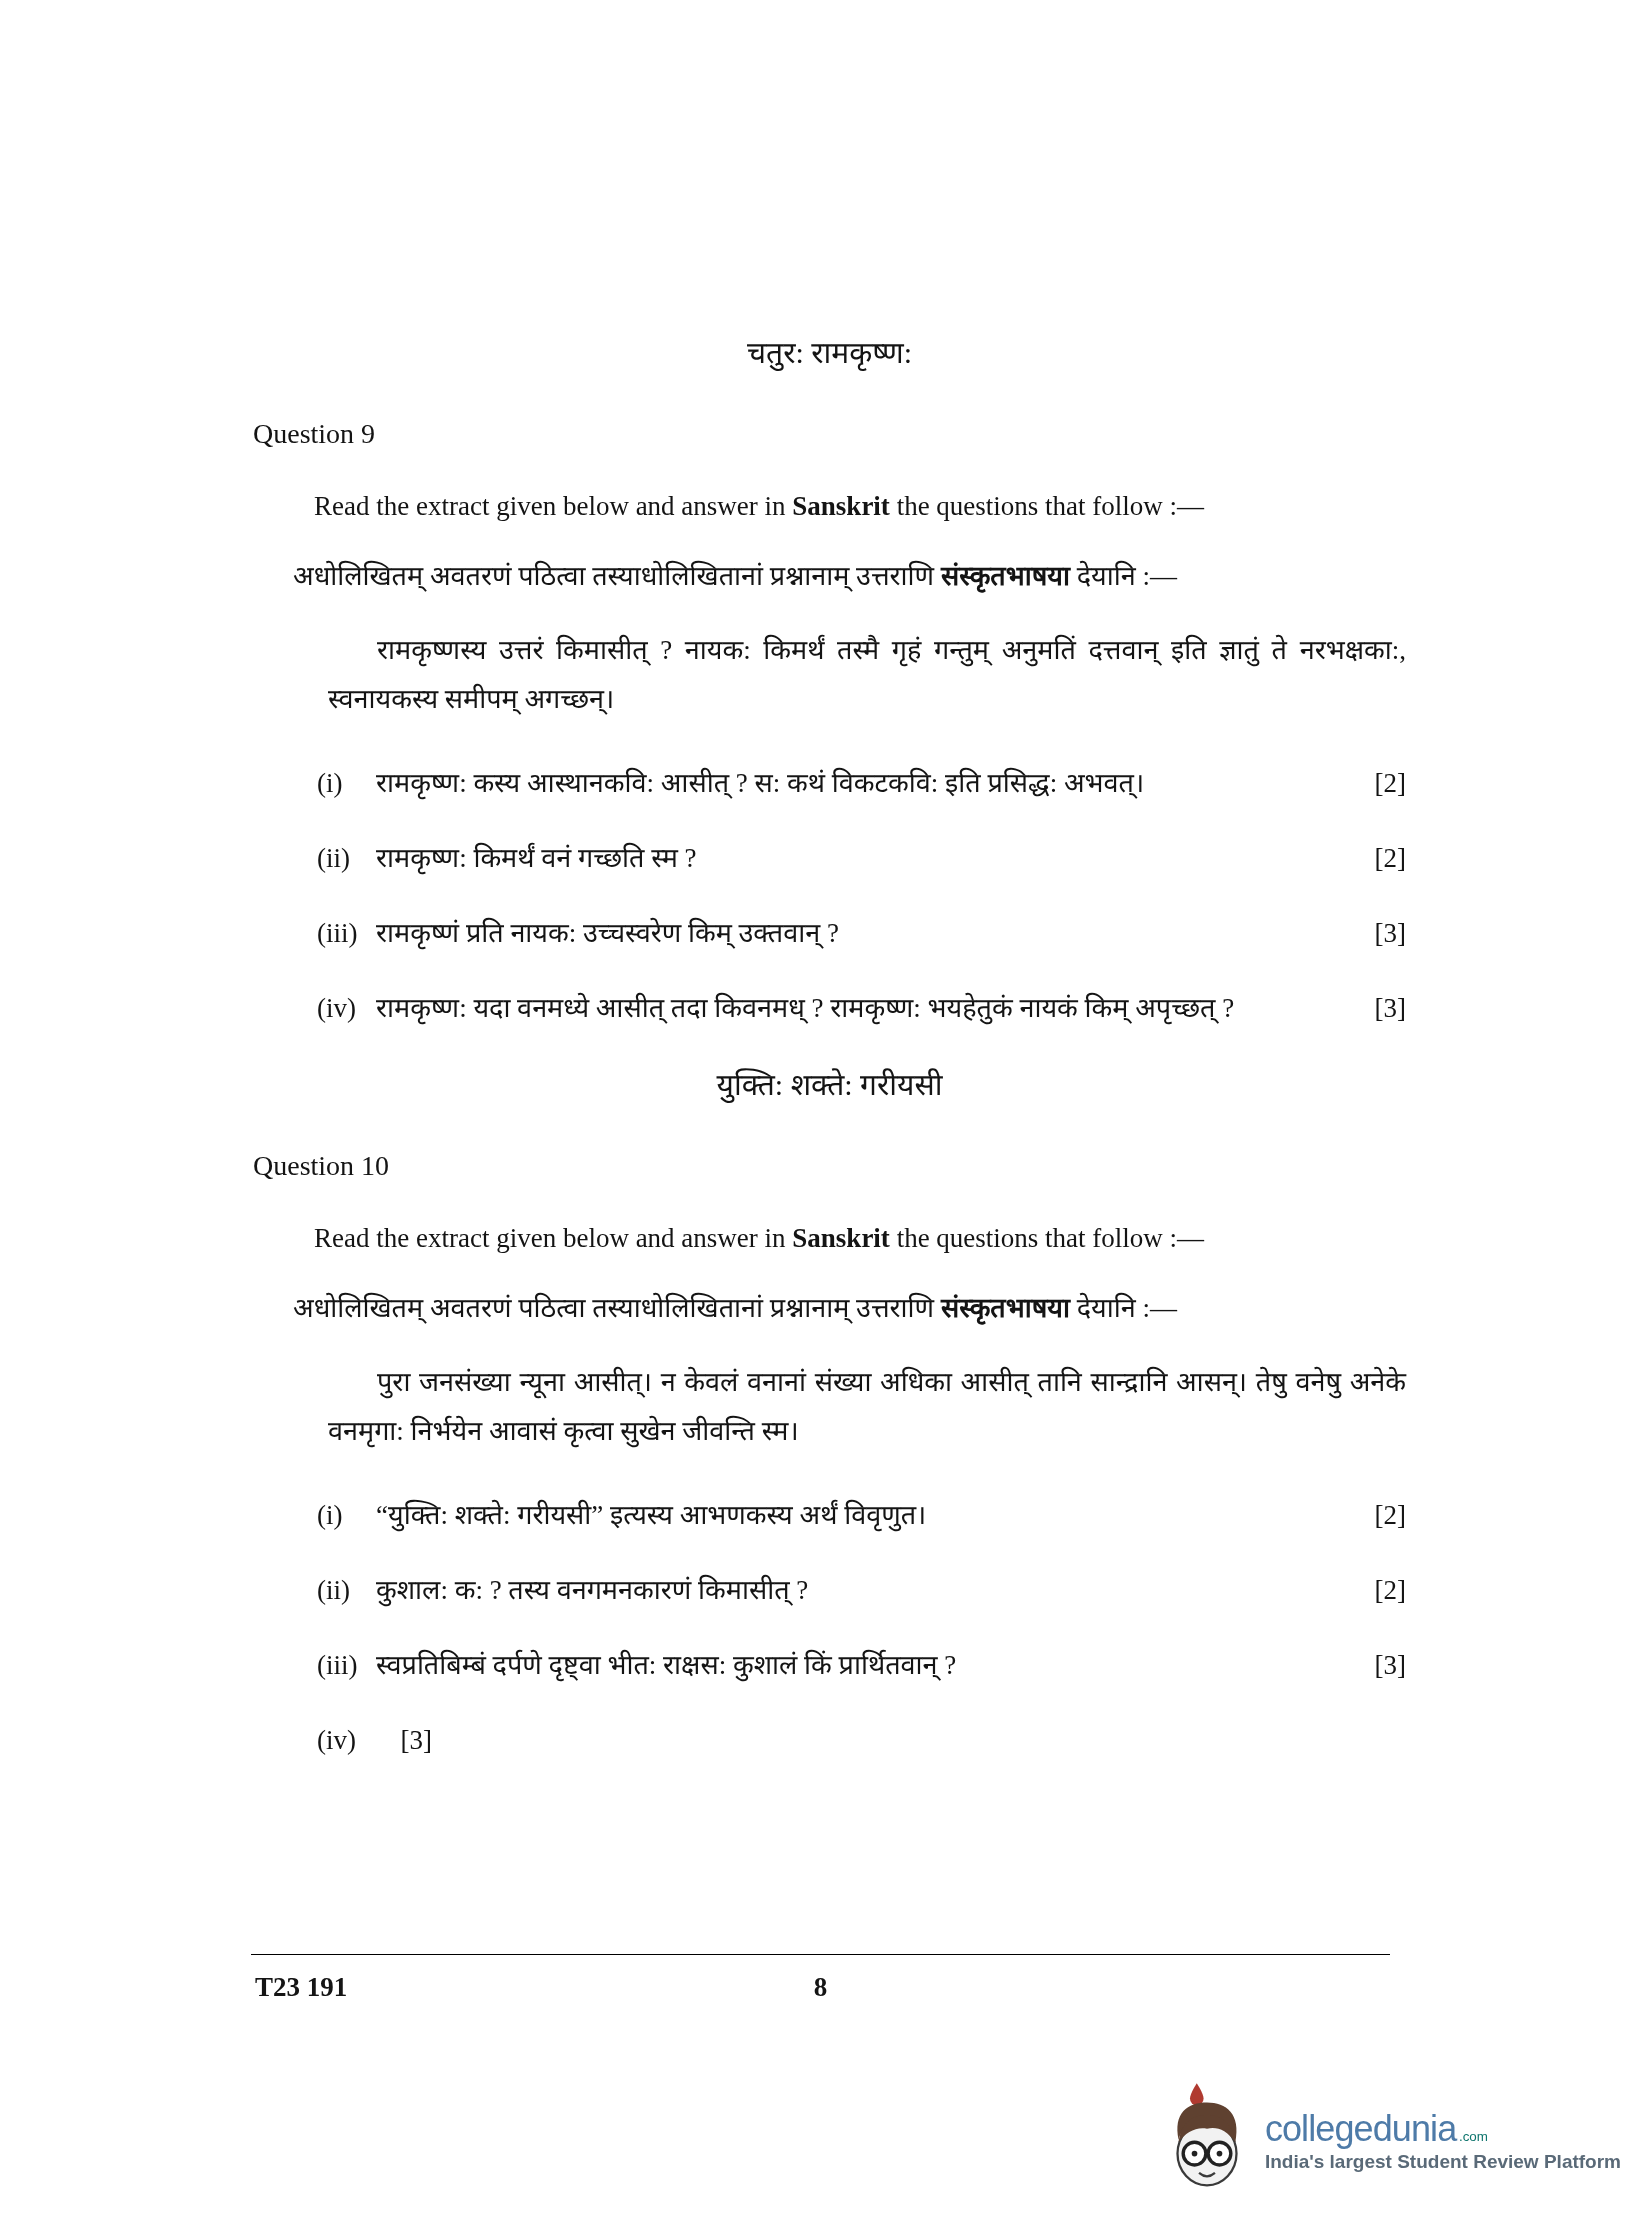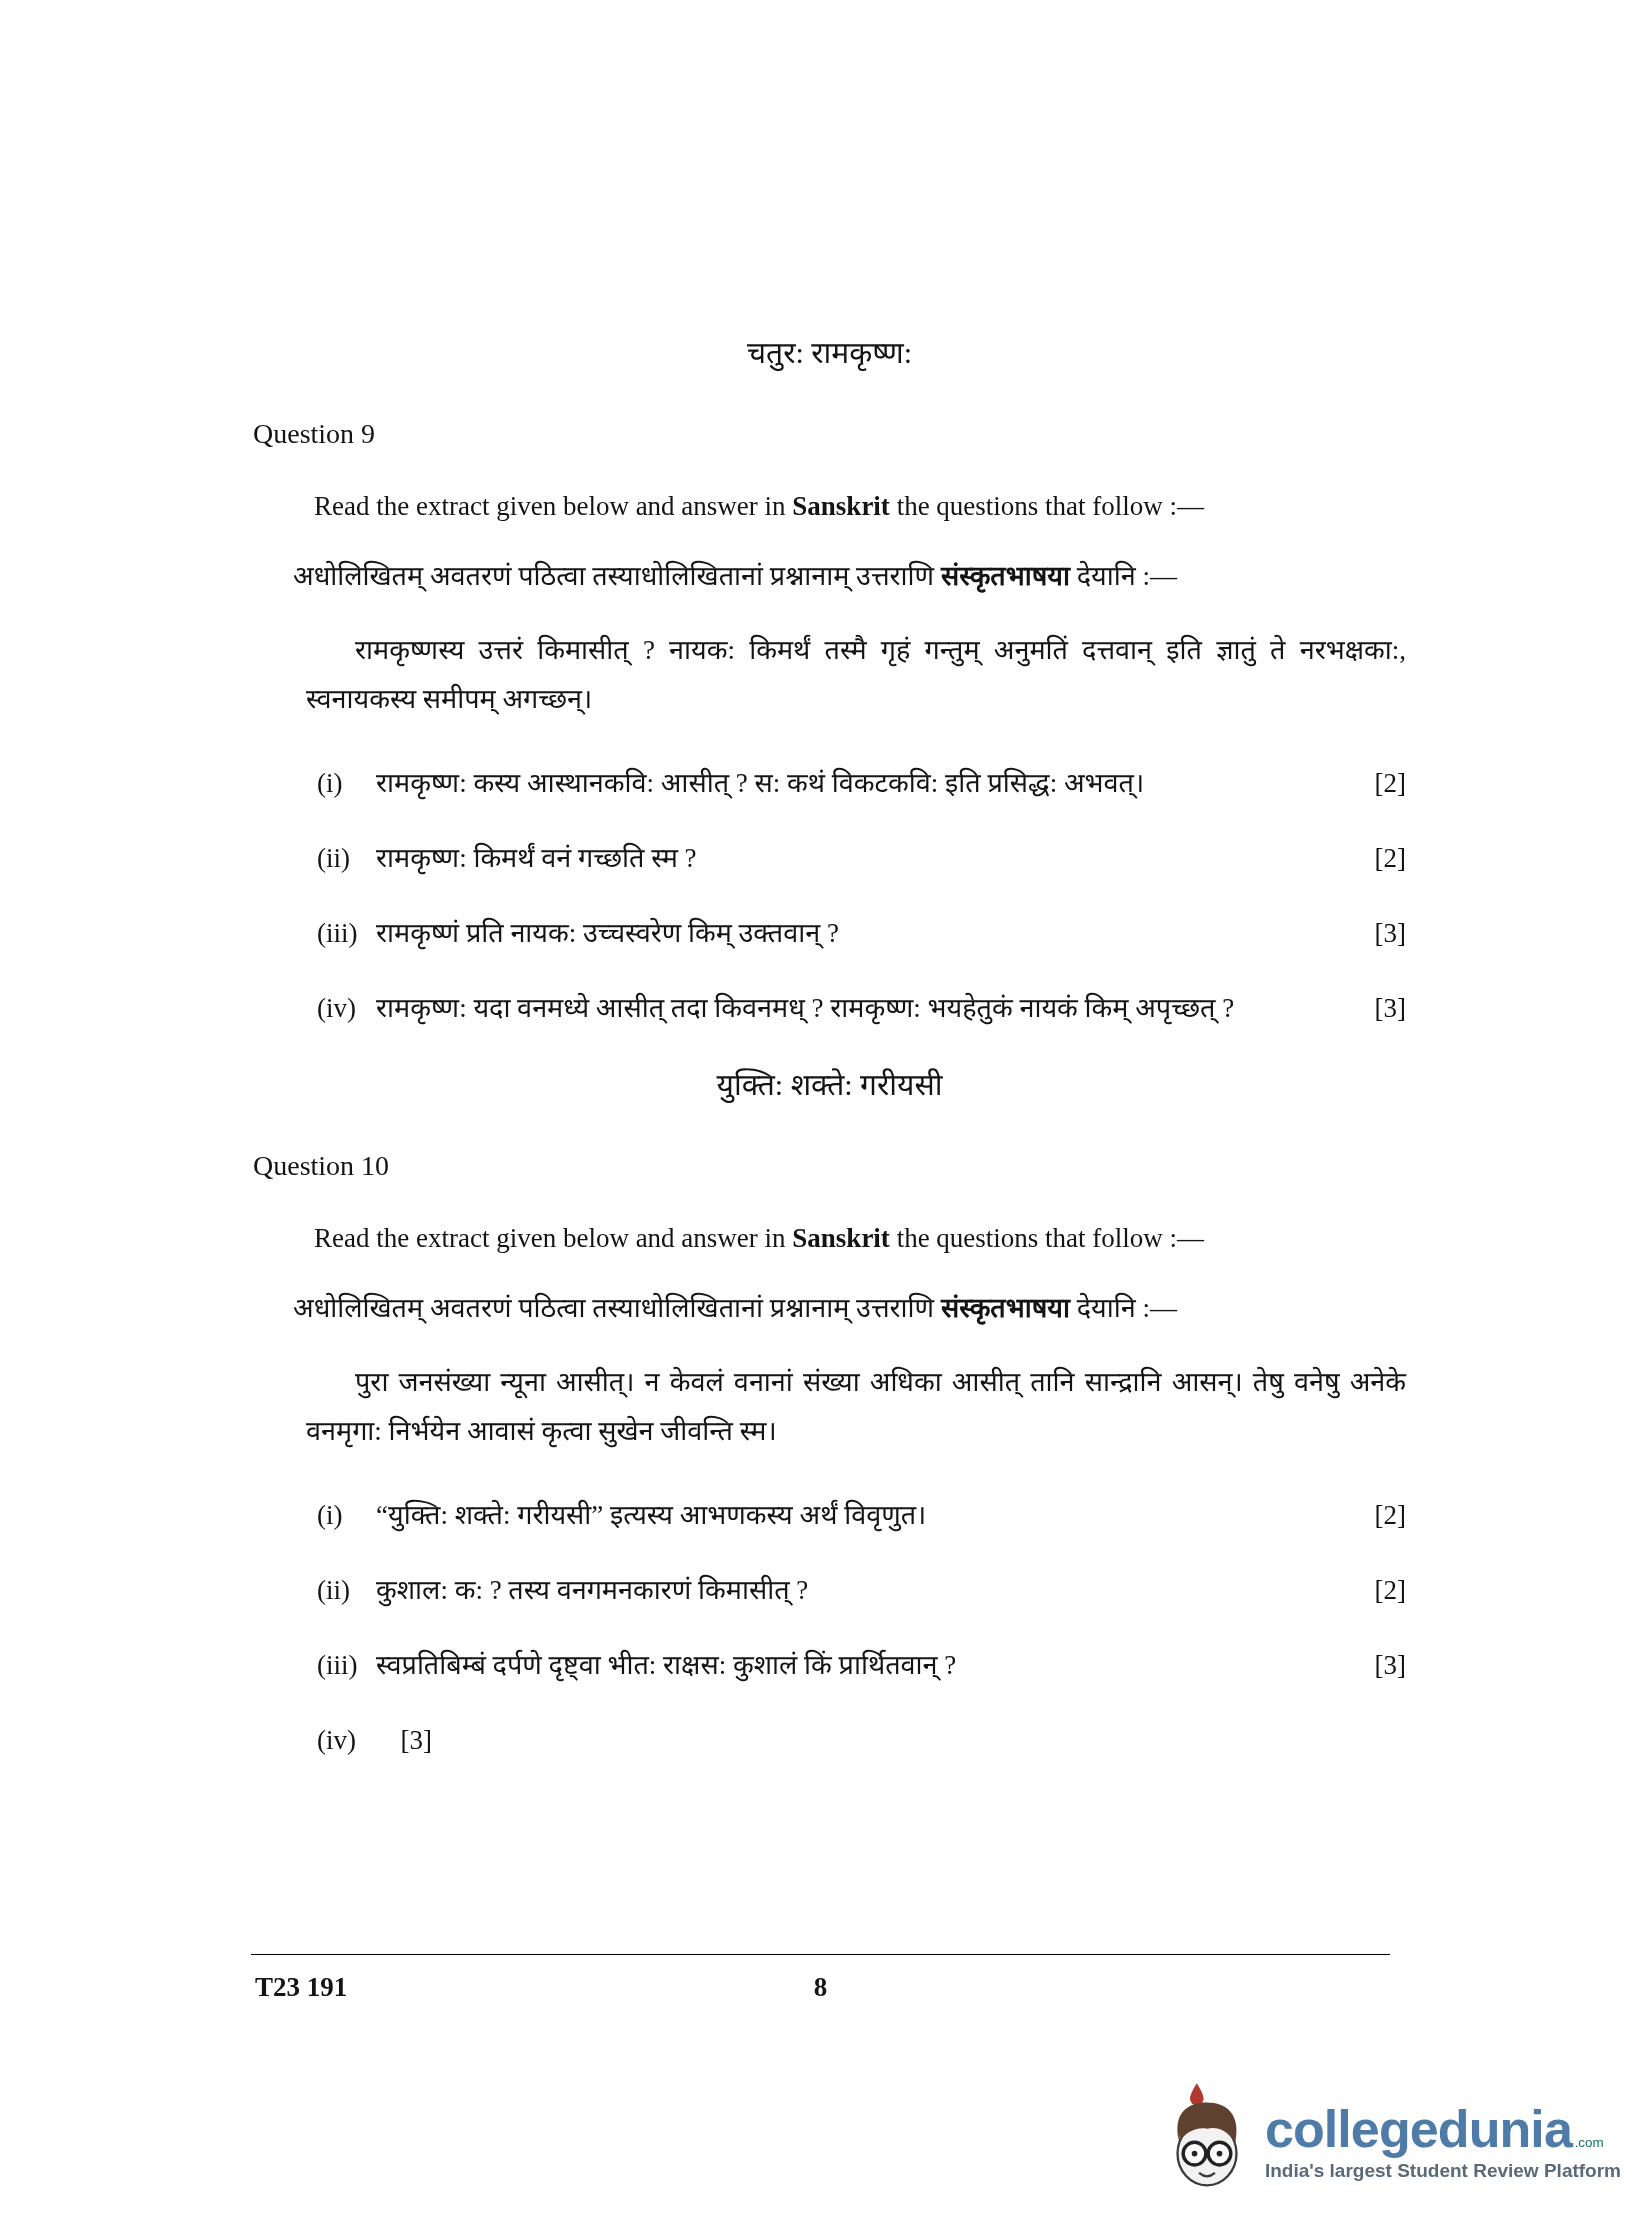--- a/index.html
+++ b/index.html
@@ -36,21 +36,21 @@
     font-size:27px;
     line-height:36px;
     margin-left:61px;
     margin-bottom:34px;
   }
   .para-sa { margin-bottom:32px;margin-left:40px; }
 
   .extract {
     font-size:27px;
     line-height:49px;
-    margin-left:53px;
+    margin-left:75px;
     margin-bottom:41px;
     text-indent:49px;
     text-align:justify;
   }
 
   .q-row {
     display:flex;
     align-items:flex-start;
     margin-left:64px;
     margin-bottom:39px;
@@ -84,22 +84,22 @@
     right:23px; bottom:14.3px;
     display:flex;
     align-items:center;
     gap:12.5px;
     cursor:pointer;
   }
   .logo-text { display:flex; flex-direction:column; }
   .brand-row { display:flex; align-items:baseline; }
   .brand {
     font-family:"Liberation Sans","DejaVu Sans",sans-serif;
-    font-weight:700;
-    font-size:52px;
+    font-weight:400;
+    font-size:36px;
     letter-spacing:-0.9px;
     color:var(--brand_blue,#4e7ba8);
     line-height:1.05;
   }
   .tld {
     font-family:"Liberation Sans","DejaVu Sans",sans-serif;
     font-size:13.4px;
     color:#0f766e;
     margin-left:2.7px;
   }

